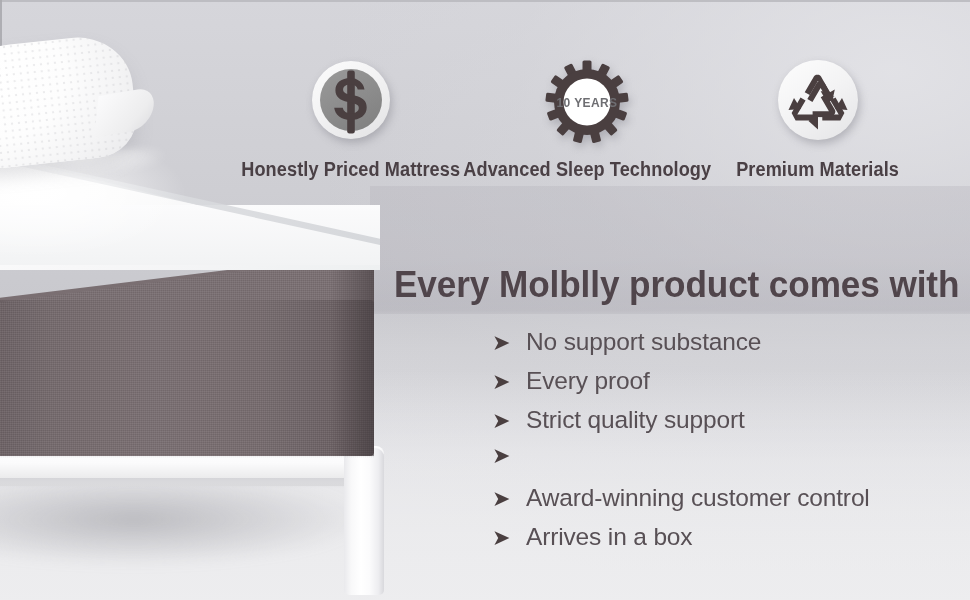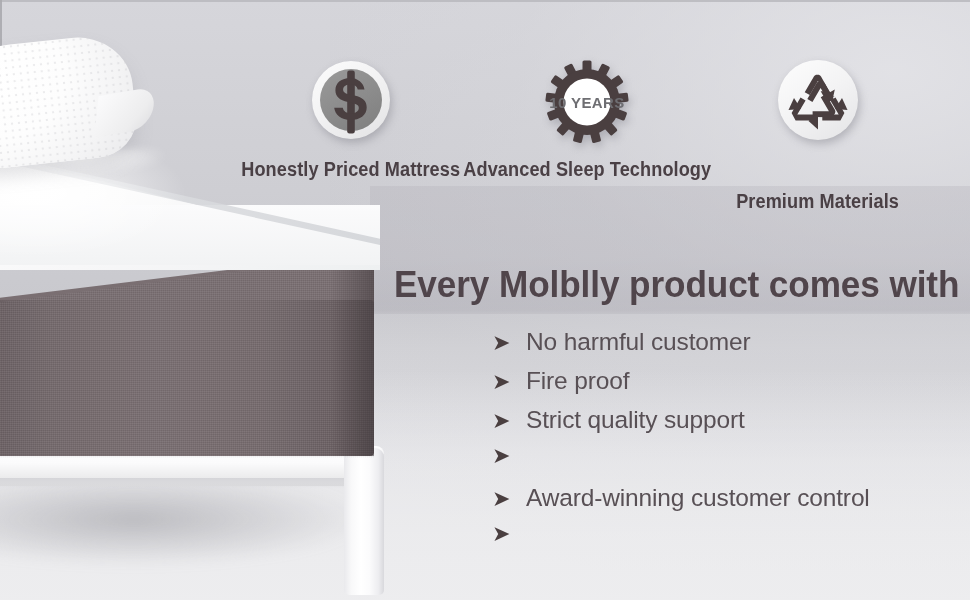--- a/index.html
+++ b/index.html
@@ -270,21 +270,21 @@
     align-items: flex-start;
   }
   .feature {
     display: flex;
     flex-direction: column;
     align-items: center;
     flex: 0 0 auto;
   }
   .feature.f1 { width: 230px; }
   .feature.f2 { width: 250px; margin-left: -4px; }
-  .feature.f3 { width: 200px; margin-left: 6px; gap: 32px; }
+  .feature.f3 { width: 200px; margin-left: 6px; }
 
   .feature-icon {
     position: relative;
     width: 88px; height: 88px;
     display: flex;
     align-items: center;
     justify-content: center;
     filter: drop-shadow(2px 4px 4px rgba(120,120,128,.42));
   }
   .feature-label {
@@ -322,21 +322,21 @@
   .gear-wrap {
     position: absolute;
     left: 0; top: 0; width: 88px; height: 88px;
   }
   .gear-text {
     position: absolute;
     left: 0; top: 0;
     width: 88px; height: 88px;
     display: flex; align-items: center; justify-content: center;
     font-family: "Liberation Sans", sans-serif;
-    font-size: 15px;
+    font-size: 12px;
     font-weight: bold;
     color: #6e6e72;
     letter-spacing: .4px;
     padding-top: 1px;
     box-sizing: border-box;
   }
 
   
   .recycle-disc {
     position: absolute;
@@ -495,35 +495,36 @@
       </div>
       <div class="feature-label">Premium Materials</div>
     </div>
   </div>
 
   <div class="headline">Every Molblly product comes with our promise:</div>
 
   <ul class="promise-list">
     <li class="promise-item">
       <span class="promise-bullet">➤</span>
-      <span class="promise-text">No harmful customer</span>
+      <span class="promise-text">No support substance</span>
     </li>
     <li class="promise-item">
       <span class="promise-bullet">➤</span>
-      <span class="promise-text">Fire proof</span>
+      <span class="promise-text">Every proof</span>
     </li>
     <li class="promise-item">
       <span class="promise-bullet">➤</span>
       <span class="promise-text">Strict quality support</span>
     </li>
     <li class="promise-item">
       <span class="promise-bullet">➤</span>
     </li>
     <li class="promise-item">
       <span class="promise-bullet">➤</span>
       <span class="promise-text">Award-winning customer control</span>
     </li>
     <li class="promise-item">
       <span class="promise-bullet">➤</span>
+      <span class="promise-text">Arrives in a box</span>
     </li>
   </ul>
 
 </div>
 
 </body></html>

